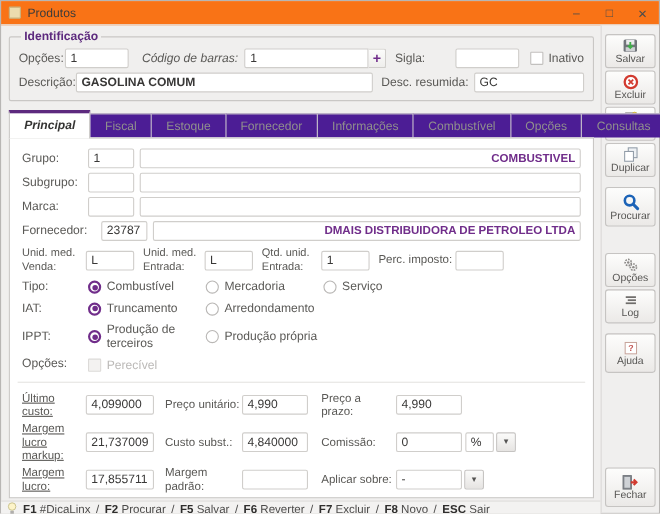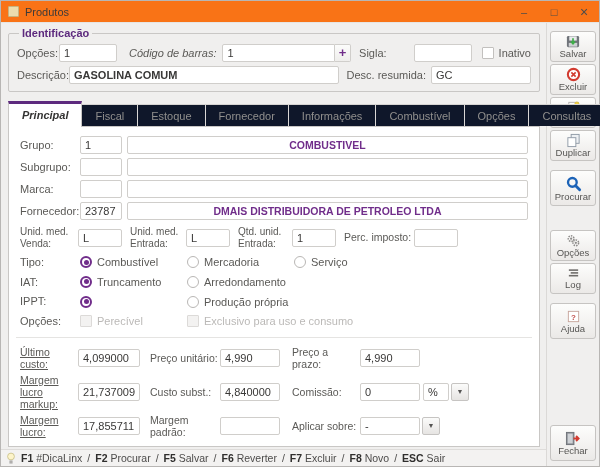--- a/index.html
+++ b/index.html
@@ -33,21 +33,21 @@
   fieldset.ident { margin: 4px 6px 0 7px; border: 1px solid #c9c7c5; border-radius: 2px; padding: 1px 8px 7px 8px; }
   fieldset.ident legend { color: #5d2a7e; font-weight: bold; font-size: 11px; padding: 0 3px; margin-left: 2px; }
   .irow { display: flex; align-items: center; margin-top: 4px; }
   .lbl { color: #5a5956; flex: none; line-height: 1.15; }
   .fld {
     border: 1px solid #d0cecb; border-radius: 2px; height: 18px; background: #fff;
     font-family: "Liberation Sans", sans-serif; font-size: 11px; color: #393837;
     padding: 0 4px; outline: none;
   }
   .fld.bold-val { font-weight: bold; }
-  .fld.center { text-align: center; }
+  .fld.center { text-align: right; }
   .fld.purple { color: #702d8a; font-weight: bold; font-size: 10.5px; }
   .grow { flex: 1; min-width: 0; }
   .w-cod { width: 42px; } .w-desc { width: 52px; }
   .w42 { width: 42px; } .w44 { width: 44px; } .w58 { width: 58px; }
   .w60 { width: 60px; } .w62 { width: 62px; } .w100 { width: 100px; } .ml8 { margin-left: 8px; } .ml10 { margin-left: 10px; } .ml12 { margin-left: 12px; }
   .plus-btn {
     width: 16px; height: 18px; border: 1px solid #d0cecb; border-left: none; background: linear-gradient(#fcfcfb,#efeeec);
     color: #702d8a; font-weight: bold; font-size: 13px; line-height: 14px; cursor: default; border-radius: 0 2px 2px 0;
   }
 
@@ -57,21 +57,21 @@
   .opt.dis { color: #bbb9b7; }
   .opt.dis .cb { background: #f3f2f1; border-color: #dcdad8; }
   .radio { width: 12px; height: 12px; border: 1px solid #b9b7b5; background: #fff; border-radius: 50%; flex: none; position: relative; }
   .radio.on { border: 2px solid #702d8a; }
   .radio.on::after { content: ""; position: absolute; inset: 1.5px; background: #702d8a; border-radius: 50%; }
 
   
   .tabs { display: flex; align-items: flex-end; margin: 8px 6px 0 7px; height: 26px; }
   .tab {
     height: 22px; padding: 0 13px; display: flex; align-items: center; justify-content: center;
-    background: #0f172a; border-top: 1px solid #d6d4d2; border-right: 1px solid #d9d7d5;
+    background: #4c1d95; border-top: 1px solid #d6d4d2; border-right: 1px solid #d9d7d5;
     color: #908f8d; font-size: 11px; cursor: default; position: relative; z-index: 1;
   }
   .tab:first-child { border-left: 1px solid #d6d4d2; font-style: italic; }
   .tab.active {
     height: 26px; background: #fff; border-top: 3px solid #5d2a7e;
     border-left: 1px solid #c9c7c5; border-right: 1px solid #c9c7c5;
     color: #343332; font-weight: bold; z-index: 3; margin-bottom: -1px; padding-bottom: 1px;
   }
 
   
@@ -170,21 +170,21 @@
         <input class="fld w42" style="margin-right: 5px;" value="">
         <input class="fld grow" value="" style="">
       </div>
       <div class="row">
         <span class="lbl w60">Marca:</span>
         <input class="fld w42" style="margin-right: 5px;" value="">
         <input class="fld grow" value="" style="">
       </div>
       <div class="row">
         <span class="lbl w60">Fornecedor:</span>
-        <input class="fld w42" style="margin-right: 5px;" value="23787">
+        <input class="fld w42" style="margin-right: 5px; margin-left: 12px;" value="23787">
         <input class="fld grow center purple" value="DMAIS DISTRIBUIDORA DE PETROLEO LTDA" style="">
       </div>
 
       <div class="row unid">
         <span class="lbl w60 two" style="width:58px;">Unid. med. Venda:</span>
         <input class="fld w44" value="L" style="">
         <span class="lbl two ml8" style="width:56px;">Unid. med. Entrada:</span>
         <input class="fld w44" value="L" style="">
         <span class="lbl two ml8" style="width:54px;">Qtd. unid. Entrada:</span>
         <input class="fld w44" value="1" style="">
@@ -217,36 +217,33 @@
         <label class="opt w105">
           <span class="radio"></span>
           <span class="opt-lbl">Arredondamento</span>
         </label>
       </div>
 
       <div class="row rr">
         <span class="lbl w60">IPPT:</span>
         <label class="opt w105">
           <span class="radio on"></span>
+          <span class="opt-lbl">Produção de terceiros</span>
         </label>
         <label class="opt w105">
           <span class="radio"></span>
           <span class="opt-lbl">Produção própria</span>
         </label>
       </div>
 
       <div class="row rr">
         <span class="lbl w60">Opções:</span>
         <label class="opt w105 dis">
           <span class="cb"></span>
           <span class="opt-lbl">Perecível</span>
-        </label>
-        <label class="opt dis">
-          <span class="cb"></span>
-          <span class="opt-lbl">Exclusivo para uso e consumo</span>
         </label>
       </div>
 
       <div class="hr"></div>
 
       <div class="row pr">
         <span class="lbl p-l1">Último custo:</span>
         <input class="fld w62" value="4,099000" style="">
         <span class="lbl p-l2">Preço unitário:</span>
         <input class="fld w60" value="4,990" style="">

